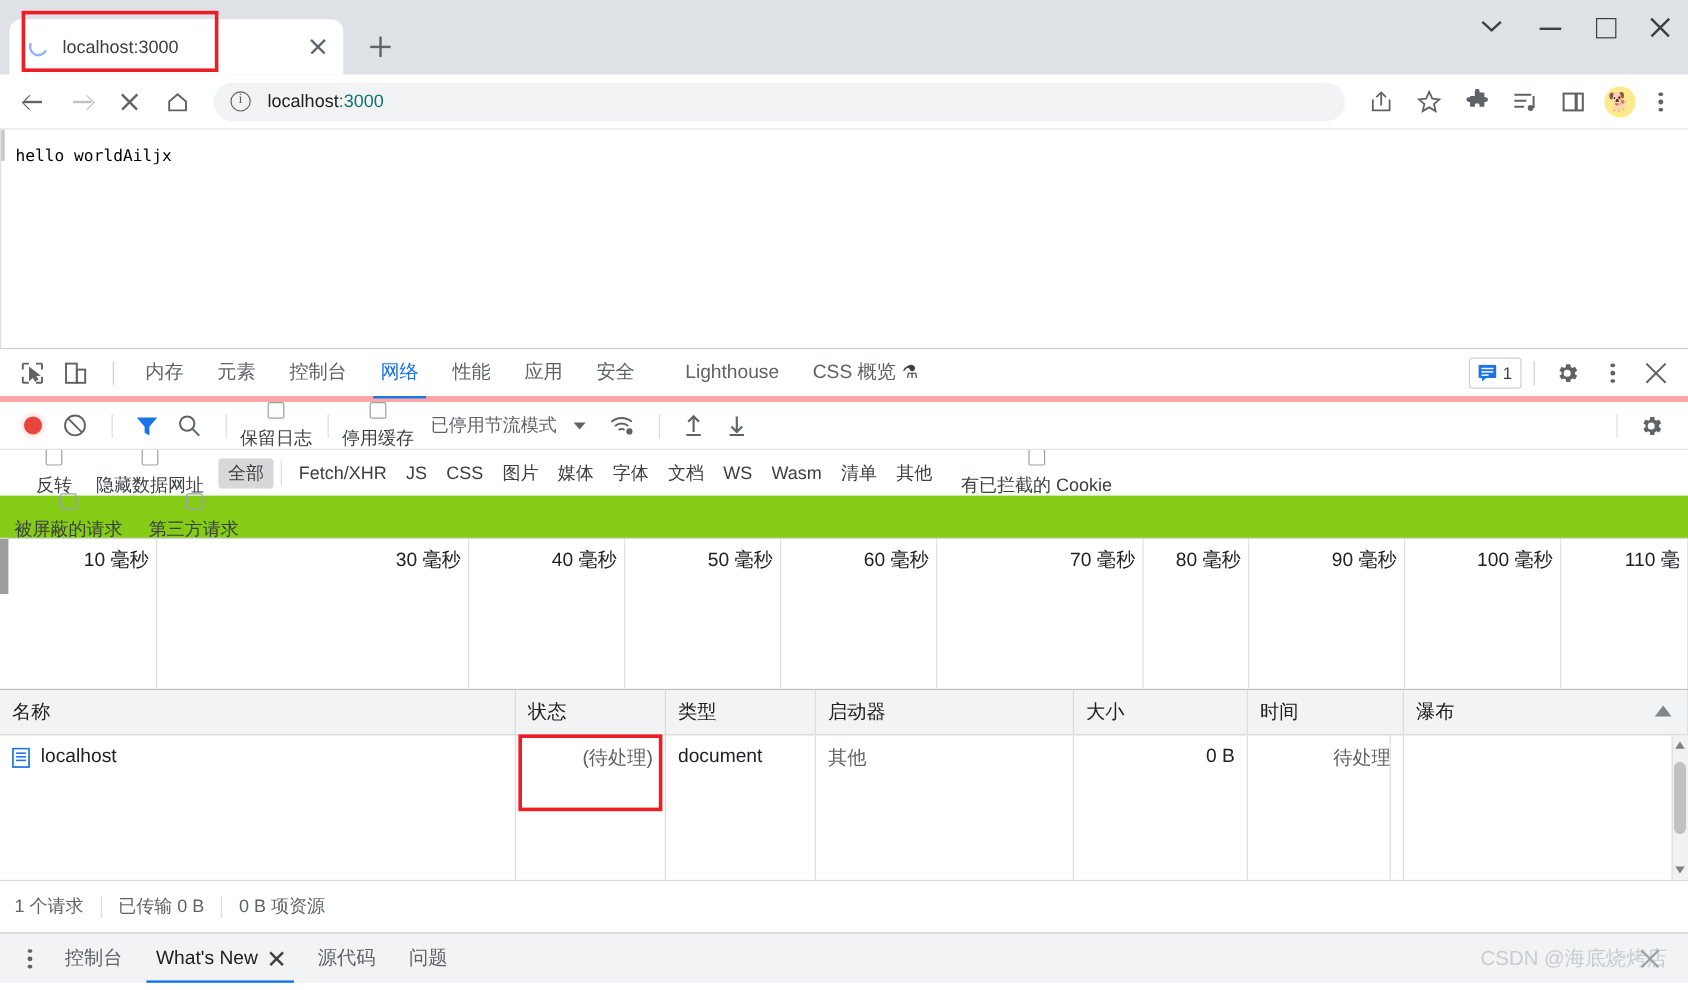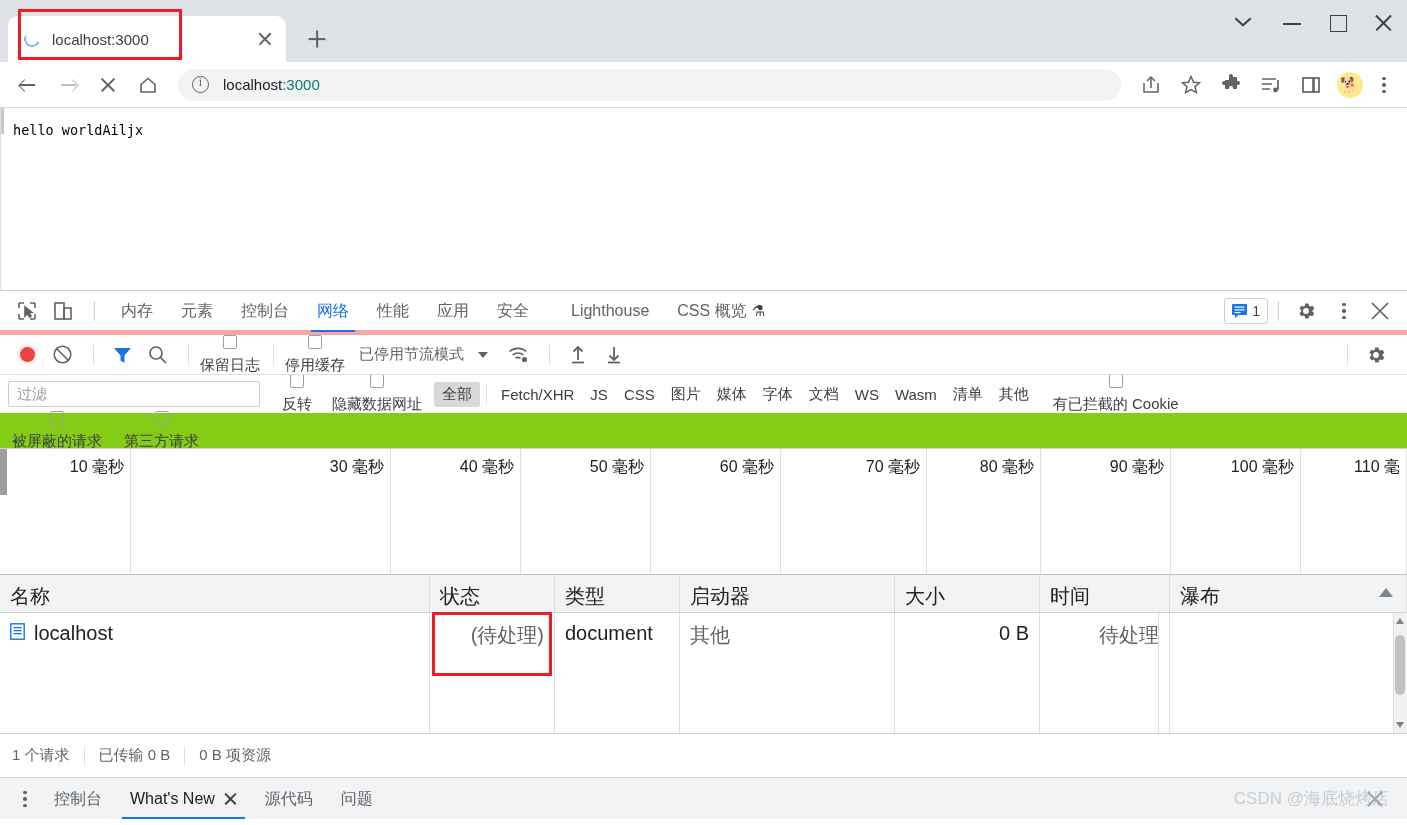--- a/index.html
+++ b/index.html
@@ -168,21 +168,21 @@
   .timeline { height:126px; position:relative; background:#fff; border-bottom:1px solid #c0c0c0; overflow:hidden; }
   .tl-scrollcol { position:absolute; left:0; top:0; width:7px; height:46px; background:#9e9e9e; }
   .tl-tick { position:absolute; top:0; bottom:0; border-right:1px solid #e0e0e0; }
   .tl-tick span {
     position:absolute; right:6px; top:8px; font-size:16px; color:#202124; white-space:nowrap;
   }
 
   
   .net-head { height:38px; display:flex; background:#f1f3f4; border-bottom:1px solid #d0d0d0; position:relative; }
   .net-row  { height:120px; display:flex; background:#fff; position:relative; }
-  .cell { border-right:1px solid #dcdcdc; padding:0 10px; font-size:20px; color:#202124;
+  .cell { border-right:1px solid #dcdcdc; padding:0 10px; font-size:16px; color:#202124;
     display:flex; align-items:flex-start; padding-top:8px; overflow:hidden; white-space:nowrap; }
   .net-row .cell { padding-top:9px; }
   .cell.num { justify-content:flex-end; }
   .c-name{ width:430px; } .c-status{ width:125px; } .c-type{ width:125px; }
   .c-init{ width:215px; } .c-size{ width:145px; } .c-time{ width:130px; }
   .c-wfall{ flex:1; }
   .doc-ico { width:15px; height:17px; flex:none; margin-right:9px; margin-top:1px; }
   .sort-tri {
     position:absolute; right:14px; top:13px; width:0; height:0;
     border-left:7px solid transparent; border-right:7px solid transparent; border-bottom:9px solid #80868b;
@@ -426,21 +426,20 @@
         <div class="tb-sep"></div>
         <div class="dt-iconbtn">
           <svg width="22" height="22" viewBox="0 0 24 24" fill="#5f6368" style="position:absolute;left:6px;top:6px;">
             <path d="M19.1 12.9a7.6 7.6 0 0 0 0-1.8l2-1.5-2-3.4-2.3 1a7.3 7.3 0 0 0-1.6-.9l-.3-2.4h-3.8l-.3 2.4c-.6.2-1.1.5-1.6.9l-2.3-1-2 3.4 2 1.5a7.6 7.6 0 0 0 0 1.8l-2 1.5 2 3.4 2.3-1c.5.4 1 .7 1.6.9l.3 2.4h3.8l.3-2.4c.6-.2 1.1-.5 1.6-.9l2.3 1 2-3.4-2-1.5zM12 15.2A3.2 3.2 0 1 1 12 8.8a3.2 3.2 0 0 1 0 6.4z"></path>
           </svg>
         </div>
       </div>
     </div>
 
     <div class="dt-filterbar">
-      <div class="filter-input">过滤</div>
       <label class="cb-label" style="margin-left:22px;">
         <span class="cb"></span>
         <span>反转</span>
       </label>
       <label class="cb-label" style="margin-left:18px;">
         <span class="cb"></span>
         <span>隐藏数据网址</span>
       </label>
       <div class="ftype selected" style="margin-left:10px;">全部</div>
       <div class="tb-sep" style="margin:0 6px;"></div>
@@ -482,21 +481,21 @@
         </div>
       <div class="tl-tick" style="left:391px;width:130px;">
           <span>40 毫秒</span>
         </div>
       <div class="tl-tick" style="left:521px;width:130px;">
           <span>50 毫秒</span>
         </div>
       <div class="tl-tick" style="left:651px;width:130px;">
           <span>60 毫秒</span>
         </div>
-      <div class="tl-tick" style="left:797px;width:130px;">
+      <div class="tl-tick" style="left:823px;width:130px;">
           <span>70 毫秒</span>
         </div>
       <div class="tl-tick" style="left:911px;width:130px;">
           <span>80 毫秒</span>
         </div>
       <div class="tl-tick" style="left:1041px;width:130px;">
           <span>90 毫秒</span>
         </div>
       <div class="tl-tick" style="left:1171px;width:130px;">
           <span>100 毫秒</span>

